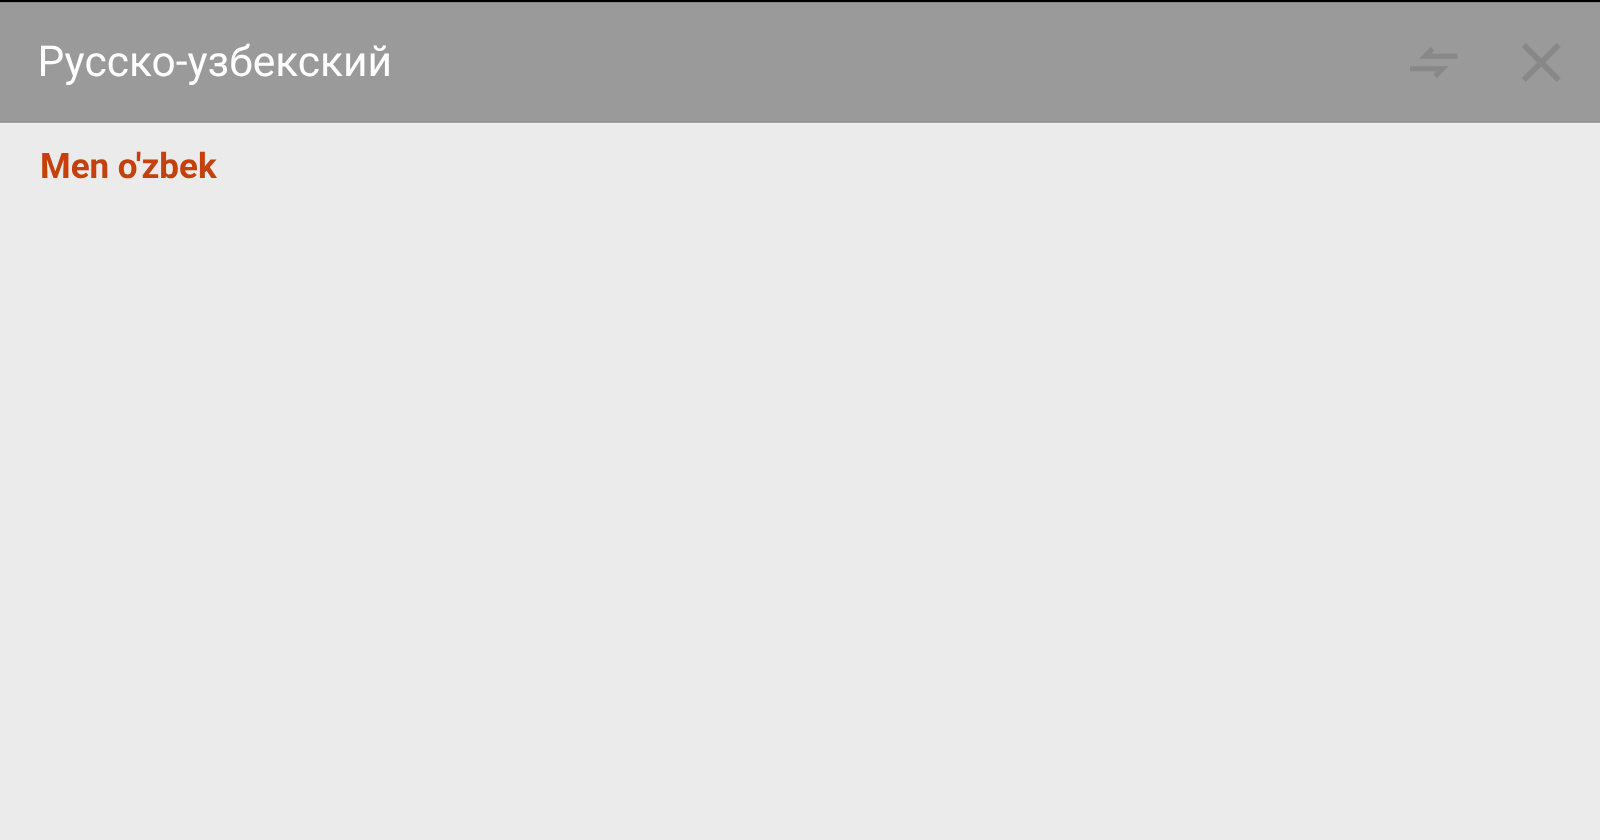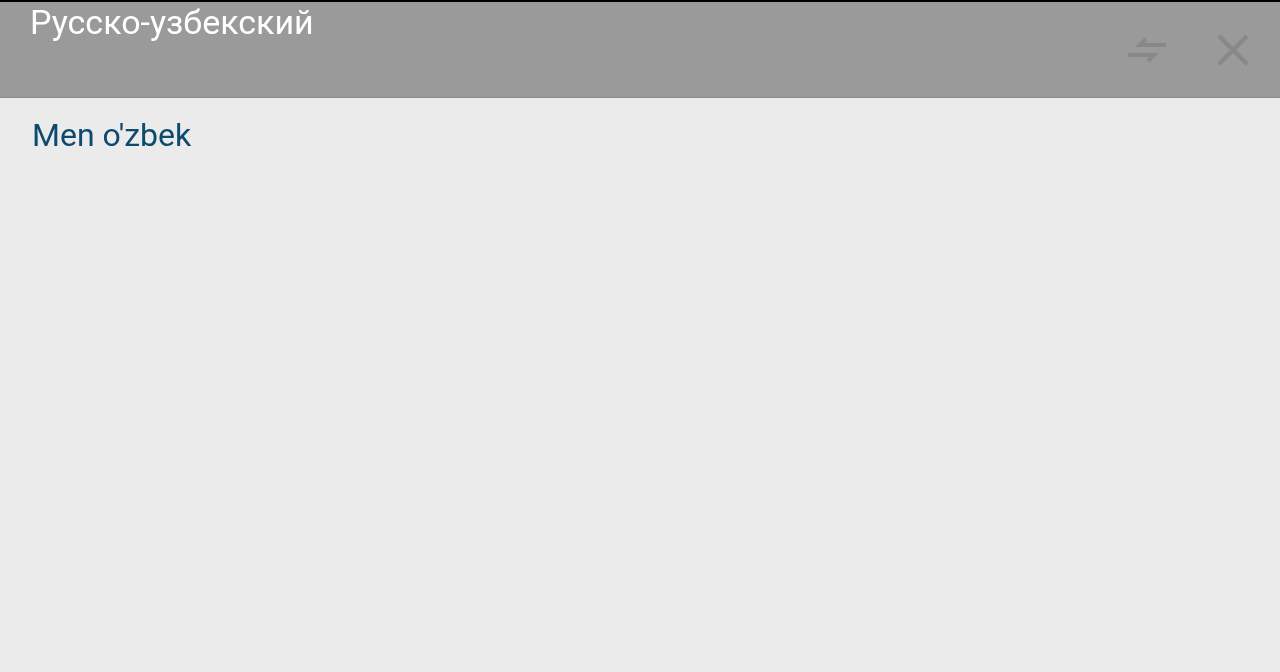--- a/index.html
+++ b/index.html
@@ -16,20 +16,21 @@
     }
     .status-bar {
       height: 2px;
       background: #000;
       width: 100%;
     }
     .header {
       height: 96px;
       background: #9a9a9a;
       display: flex;
+      align-items: center;
       padding: 0 30px;
       justify-content: space-between;
       border-bottom: 1px solid #8a8a8a;
     }
     .header-title {
       color: #fff;
       font-size: 34px;
       font-weight: 400;
     }
     .header-actions {
@@ -58,23 +59,23 @@
       color: #1e1e1e;
       font-size: 42px;
       font-weight: 400;
       padding: 26px 22px 14px 22px;
       border-bottom: 1px solid #999;
       outline: none;
       width: 100%;
       background: transparent;
     }
     .translated-text {
-      color: #0c4a6e;
-      font-size: 32px;
-      font-weight: 400;
+      color: #c2410c;
+      font-size: 28px;
+      font-weight: 700;
       padding: 18px 22px;
     }
   </style>
 </head>
 <body>
 
 <div class="status-bar"></div>
 
 <div class="header">
   <div class="header-title">Русско-узбекский</div>

